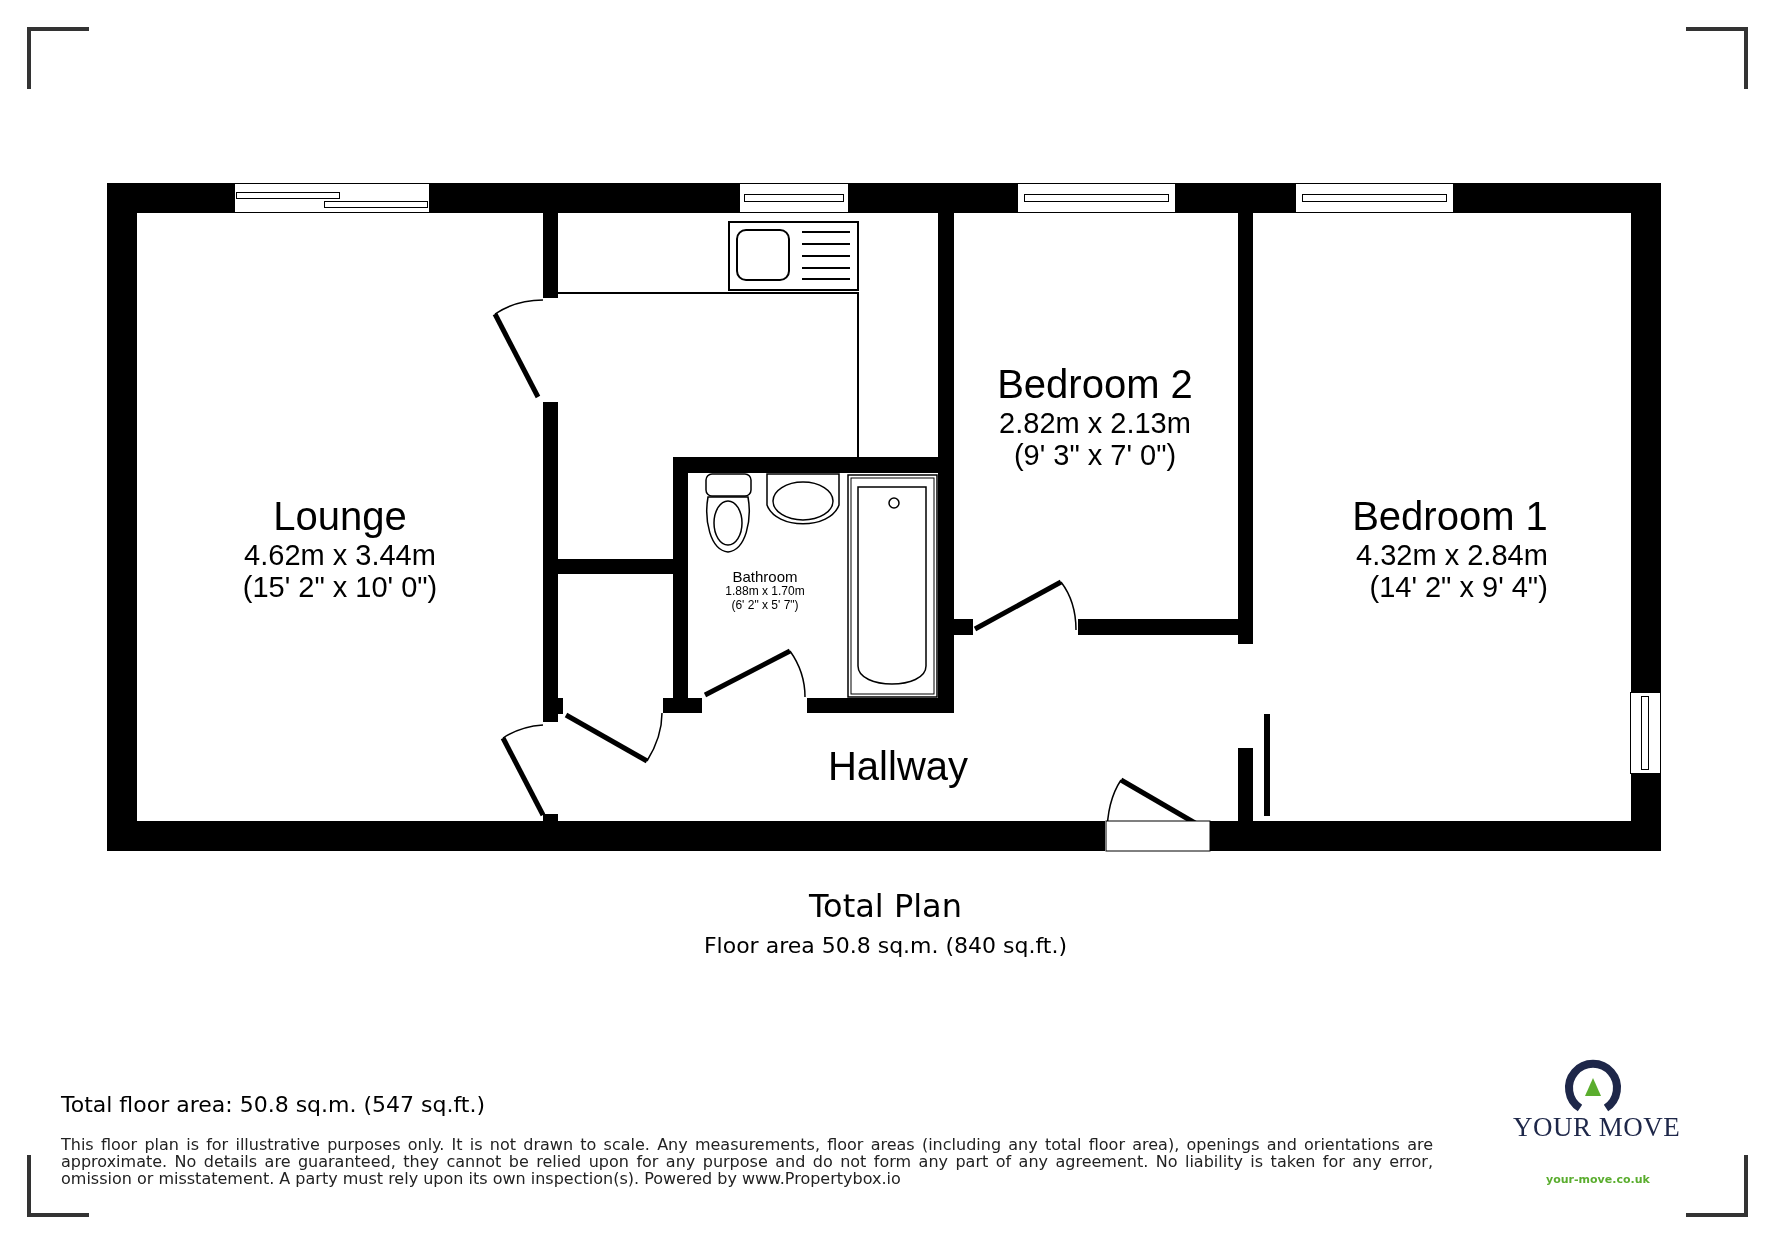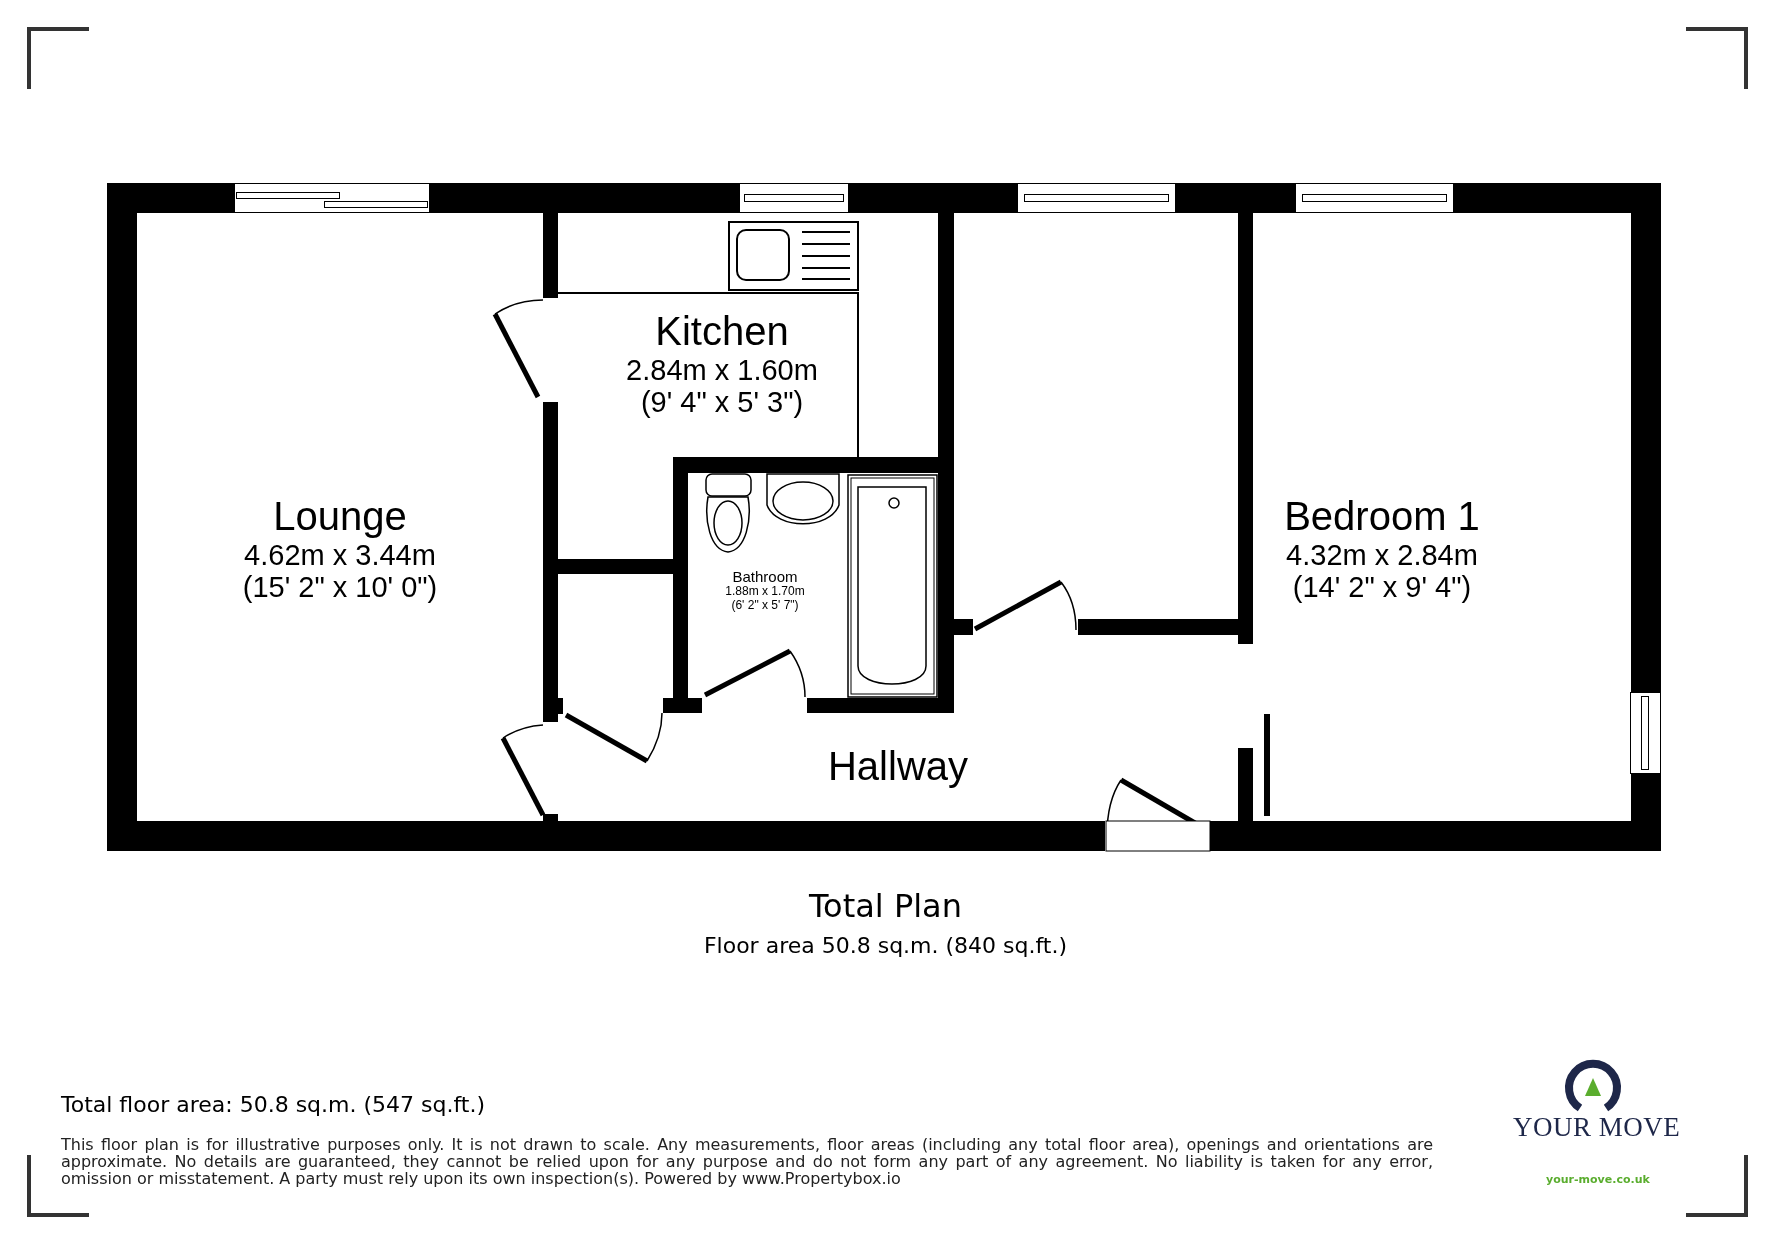--- a/index.html
+++ b/index.html
@@ -127,26 +127,26 @@
     <line x1="1121" y1="780" x2="1207" y2="830" stroke="#000" stroke-width="5"></line>
     <path d="M1121,780 C1111,795 1107,812 1107,835" fill="none" stroke="#000" stroke-width="1.5"></path>
     <rect x="1106" y="821" width="104" height="30" fill="#fff" stroke="#000" stroke-width="1"></rect>
   </svg>
 
   <div class="room-label" style="left:340px;top:494px;">
     <div class="room-name">Lounge</div>
     <div class="room-dim">4.62m x 3.44m</div>
     <div class="room-dim">(15' 2" x 10' 0")</div>
   </div>
-  <div class="room-label" style="left:722px;top:309px;">
-    <div class="room-name">Kitchen</div>
-    <div class="room-dim">2.84m x 1.60m</div>
-    <div class="room-dim">(9' 4" x 5' 3")</div>
+  <div class="room-label" style="left:1095px;top:362px;">
+    <div class="room-name">Bedroom 2</div>
+    <div class="room-dim">2.82m x 2.13m</div>
+    <div class="room-dim">(9' 3" x 7' 0")</div>
   </div>
-  <div class="room-label" style="left:1382px;top:494px;">
+  <div class="room-label" style="left:1450px;top:494px;text-align:right;">
     <div class="room-name">Bedroom 1</div>
     <div class="room-dim">4.32m x 2.84m</div>
     <div class="room-dim">(14' 2" x 9' 4")</div>
   </div>
   <div class="room-label" style="left:765px;top:568px;line-height:1.15;">
     <div class="bath-name">Bathroom</div>
     <div class="bath-dim">1.88m x 1.70m</div>
     <div class="bath-dim">(6' 2" x 5' 7")</div>
   </div>
   <div class="room-label" style="left:898px;top:744px;">

